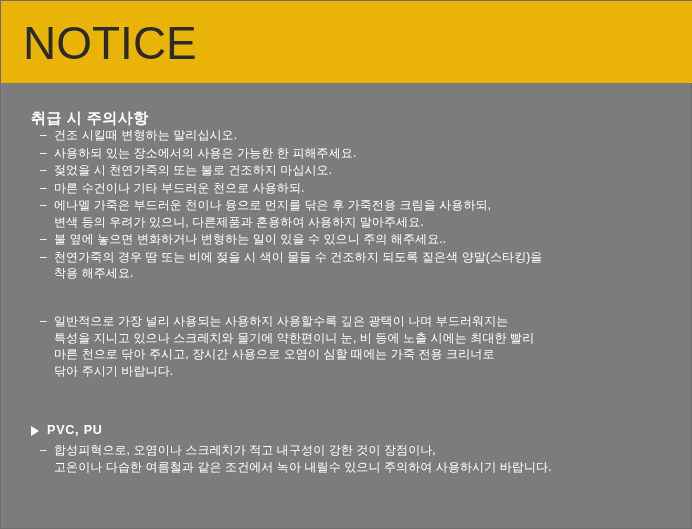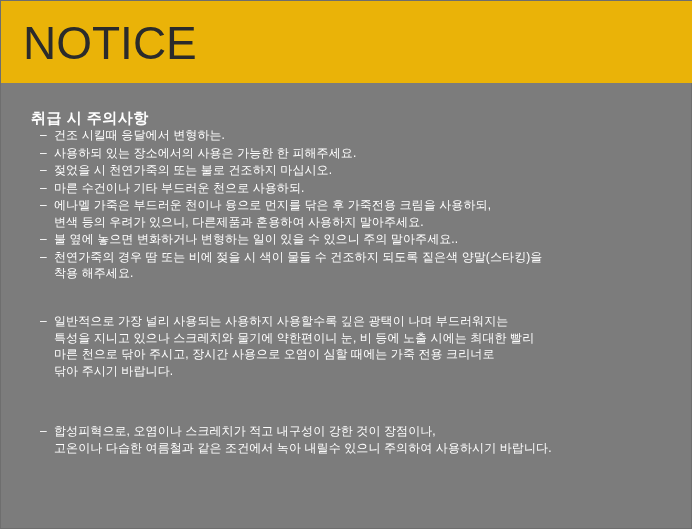--- a/index.html
+++ b/index.html
@@ -119,61 +119,65 @@
     <div class="notice-title">NOTICE</div>
   </div>
 
   <div class="content">
 
     <div class="section-title">취급 시 주의사항</div>
 
     <div class="block" id="b0">
       <div class="item">
         <span class="dash">–</span>
-        <span class="item-text">건조 시킬때 응달에서 변형하는.</span>
+        <span class="item-text">건조 시킬때 변형하는 말리십시오.</span>
       </div>
       <div class="item">
         <span class="dash">–</span>
         <span class="item-text">사용하되 있는 장소에서의 사용은 가능한 한 피해주세요.</span>
       </div>
       <div class="item">
         <span class="dash">–</span>
         <span class="item-text">젖었을 시 천연가죽의 또는 불로 건조하지 마십시오.</span>
       </div>
       <div class="item">
         <span class="dash">–</span>
         <span class="item-text">마른 수건이나 기타 부드러운 천으로 사용하되.</span>
       </div>
       <div class="item">
         <span class="dash">–</span>
         <span class="item-text">에나멜 가죽은 부드러운 천이나 융으로 먼지를 닦은 후 가죽전용 크림을 사용하되,
 변색 등의 우려가 있으니, 다른제품과 혼용하여 사용하지 말아주세요.</span>
       </div>
       <div class="item">
         <span class="dash">–</span>
-        <span class="item-text">불 옆에 놓으면 변화하거나 변형하는 일이 있을 수 있으니 주의 말아주세요..</span>
+        <span class="item-text">불 옆에 놓으면 변화하거나 변형하는 일이 있을 수 있으니 주의 해주세요..</span>
       </div>
       <div class="item">
         <span class="dash">–</span>
         <span class="item-text">천연가죽의 경우 땀 또는 비에 젖을 시 색이 물들 수 건조하지 되도록 짙은색 양말(스타킹)을
 착용 해주세요.</span>
       </div>
     </div>
 
     <div class="block" id="b1">
       <div class="item">
         <span class="dash">–</span>
         <span class="item-text">일반적으로 가장 널리 사용되는 사용하지 사용할수록 깊은 광택이 나며 부드러워지는
 특성을 지니고 있으나 스크레치와 물기에 약한편이니 눈, 비 등에 노출 시에는 최대한 빨리
 마른 천으로 닦아 주시고, 장시간 사용으로 오염이 심할 때에는 가죽 전용 크리너로
 닦아 주시기 바랍니다.</span>
       </div>
     </div>
 
     <div class="block" id="b2">
+      <div class="block-head">
+        <span class="tri"></span>
+        <span class="head-label">PVC, PU</span>
+      </div>
       <div class="item">
         <span class="dash">–</span>
         <span class="item-text">합성피혁으로, 오염이나 스크레치가 적고 내구성이 강한 것이 장점이나,
 고온이나 다습한 여름철과 같은 조건에서 녹아 내릴수 있으니 주의하여 사용하시기 바랍니다.</span>
       </div>
     </div>
 
   </div>
 </div>
 

